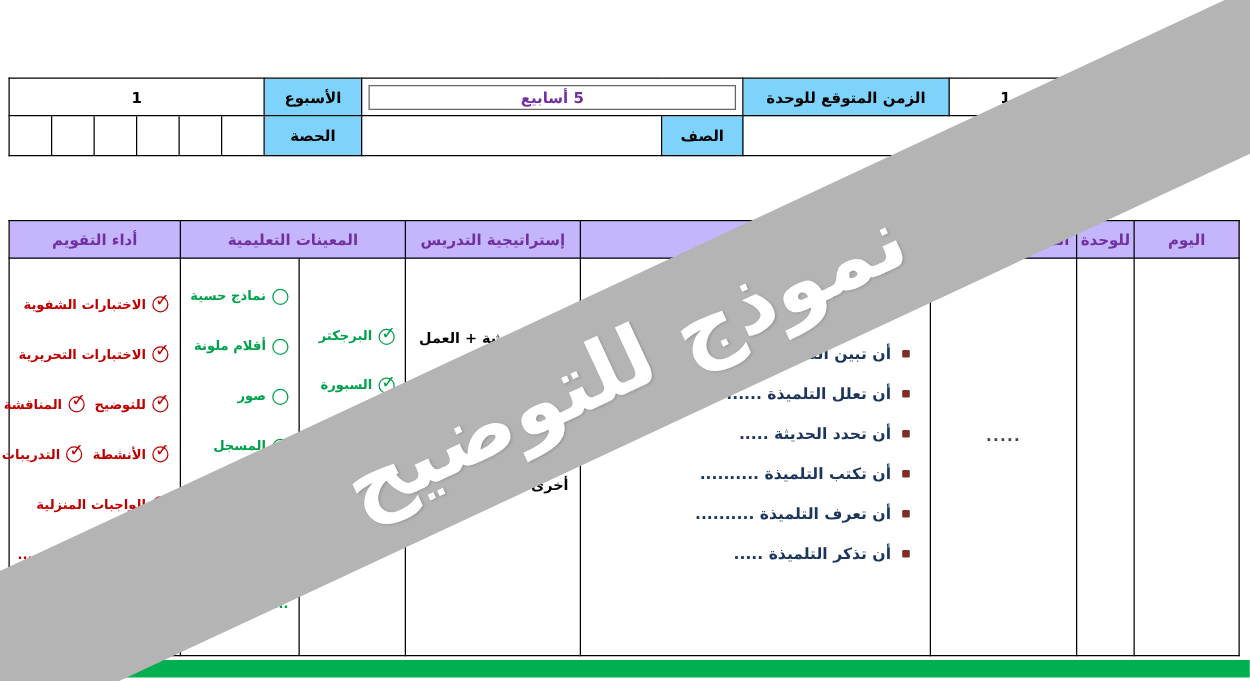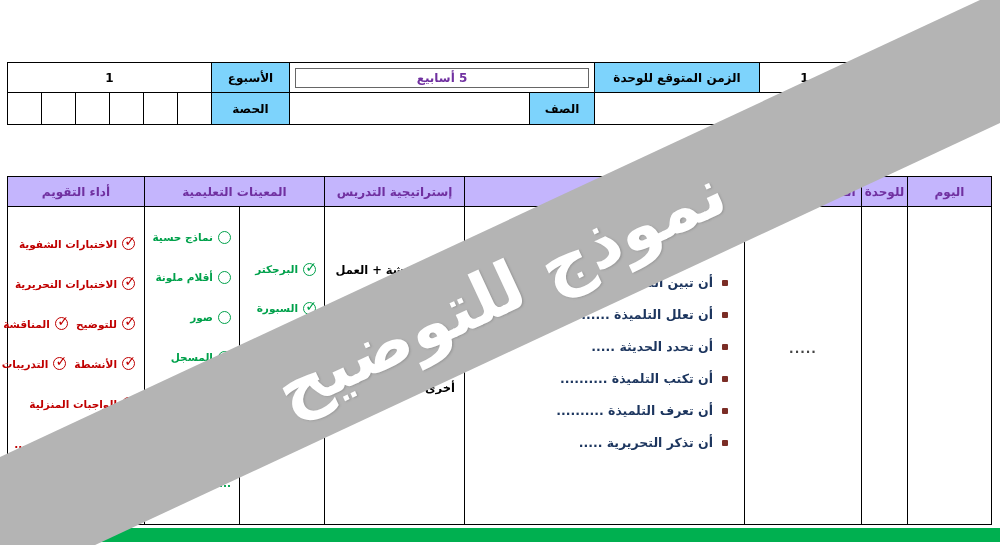--- a/index.html
+++ b/index.html
@@ -176,21 +176,21 @@
           <div class="obj-row">
                 <span class="sq-bullet"></span>
                 <span>أن تكتب التلميذة ..........</span>
               </div>
           <div class="obj-row">
                 <span class="sq-bullet"></span>
                 <span>أن تعرف التلميذة ..........</span>
               </div>
           <div class="obj-row">
                 <span class="sq-bullet"></span>
-                <span>أن تذكر التحريرية .....</span>
+                <span>أن تذكر التلميذة .....</span>
               </div>
         </div>
       </td>
       <td class="body">
         <div class="strategy">
           <div class="strat-l1">
                 <span class="chk checked"></span>
                 <span>المناقشة +  العمل</span>
               </div>
           <div class="strat-l2">التعاوني</div>

